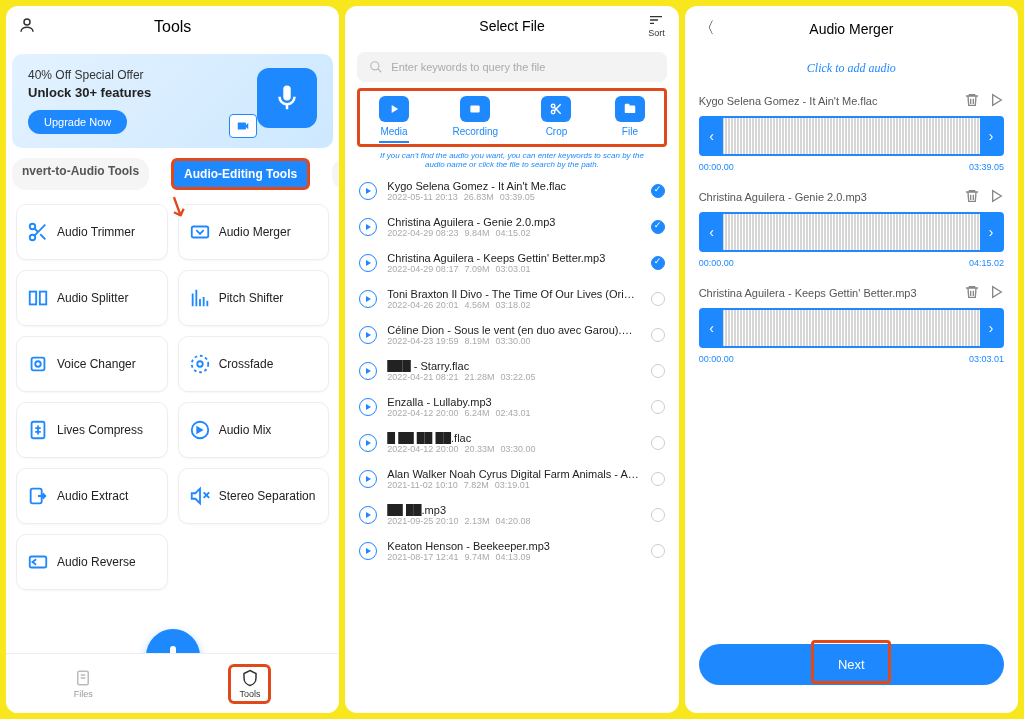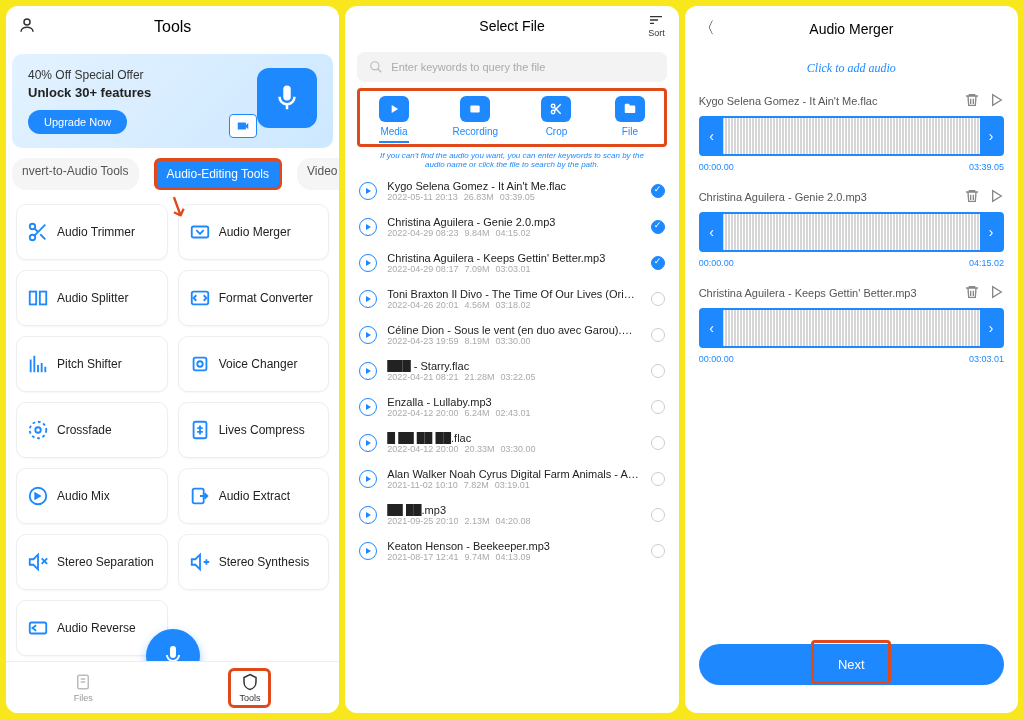--- a/index.html
+++ b/index.html
@@ -9,31 +9,31 @@
 
 .hdr1 { display: flex; align-items: center; padding: 10px 12px; }
 .hdr1 .title { flex: 1; text-align: center; font-size: 16px; font-weight: 500; }
 .profile-icon { width: 18px; }
 .banner { background: linear-gradient(135deg, #e3f2ff, #cde8ff); margin: 6px; border-radius: 10px; padding: 14px 16px; position: relative; overflow: hidden; }
 .banner-title { font-size: 12px; color: #333; }
 .banner-sub { font-size: 13px; font-weight: 600; color: #222; margin: 3px 0 10px; }
 .upgrade-btn { background: #1e88ff; color: #fff; border: none; border-radius: 20px; padding: 6px 16px; font-size: 11px; }
 .banner-art { position: absolute; right: 16px; top: 14px; width: 60px; height: 60px; background: #1e88ff; border-radius: 12px; display: flex; align-items: center; justify-content: center; }
 .banner-art2 { position: absolute; right: 76px; bottom: 10px; width: 28px; height: 24px; background: #fff; border-radius: 4px; border:1px solid #1e88ff; display:flex; align-items:center; justify-content:center; }
-.tabs1 { display: flex; gap: 15px; padding: 4px 6px; overflow: hidden; position: relative; }
+.tabs1 { display: flex; gap: 22px; padding: 4px 6px; overflow: hidden; position: relative; font-weight: bold; }
 .tab1 { padding: 6px 10px; font-size: 12px; white-space: nowrap; color: #555; background: #f5f5f5; border-radius: 14px; }
 .tab1.active { background: #1e88ff; color: #fff; }
 .hl { border: 3px solid #e04a1b; border-radius: 6px; }
 .arrow1 { position: absolute; top: 183px; left: 160px; font-size: 28px; color: #e04a1b; transform: rotate(25deg); z-index: 5; }
 .tools-grid { padding: 10px; display: grid; grid-template-columns: 1fr 1fr; gap: 10px; }
 .tool-card { background: #fff; border: 1px solid #eee; border-radius: 10px; padding: 16px 10px; display: flex; align-items: center; gap: 8px; font-size: 12px; color: #222; box-shadow: 0 1px 2px rgba(0,0,0,0.04); }
 .tool-icon { width: 22px; height: 22px; display: flex; align-items: center; justify-content: center; }
 .tool-icon svg { width: 22px; height: 22px; }
 .mic-float { position: absolute; bottom: 30px; left: 50%; transform: translateX(-50%); width: 54px; height: 54px; border-radius: 50%; background: #1e88ff; display: flex; align-items: center; justify-content: center; box-shadow: 0 4px 10px rgba(30,136,255,0.4); }
-.bnav { position: absolute; bottom: 0; left: 0; right: 0; height: 52px; background: #fff; border-top: 1px solid #eee; display: flex; justify-content: space-around; align-items: center; }
+.bnav { position: absolute; bottom: 0; left: 0; right: 0; height: 60px; background: #fff; border-top: 1px solid #eee; display: flex; justify-content: space-around; align-items: center; }
 .bnav-item { text-align: center; font-size: 9px; color: #999; }
 .bnav-item.active { color: #333; }
 
 
 .hdr2 { text-align: center; padding: 12px; font-size: 14px; font-weight: 500; position: relative; }
 .sort-icon { position: absolute; right: 14px; top: 8px; font-size: 9px; color: #333; text-align: center; }
 .search2 { margin: 6px 12px; background: #f3f3f3; border-radius: 8px; padding: 8px 12px; display: flex; align-items: center; gap: 8px; font-size: 11px; color: #aaa; }
 .tabset2 { display: flex; justify-content: space-around; padding: 8px 12px 4px; position: relative; }
 .tabset2 .hl-box { position: absolute; inset: 0 12px; border: 3px solid #e04a1b; border-radius: 4px; pointer-events: none; }
 .tab2 { text-align: center; font-size: 10px; color: #1e88ff; }
@@ -129,29 +129,20 @@
           <svg viewBox="0 0 24 24" fill="none" stroke="#1e88ff" stroke-width="2">
             <rect x="3" y="5" width="7" height="14"></rect>
             <rect x="14" y="5" width="7" height="14"></rect>
           </svg>
         </span>
         <span>Audio Splitter</span>
       </div>
     <div class="tool-card">
         <span class="tool-icon">
           <svg viewBox="0 0 24 24" fill="none" stroke="#1e88ff" stroke-width="2">
-            <rect x="3" y="5" width="18" height="14" rx="2"></rect>
-            <path d="M8 9l-3 3 3 3M16 9l3 3-3 3"></path>
-          </svg>
-        </span>
-        <span>Format Converter</span>
-      </div>
-    <div class="tool-card">
-        <span class="tool-icon">
-          <svg viewBox="0 0 24 24" fill="none" stroke="#1e88ff" stroke-width="2">
             <path d="M4 21V7M8 21V3M12 21v-8M16 21V11M20 21v-6"></path>
           </svg>
         </span>
         <span>Pitch Shifter</span>
       </div>
     <div class="tool-card">
         <span class="tool-icon">
           <svg viewBox="0 0 24 24" fill="none" stroke="#1e88ff" stroke-width="2">
             <rect x="5" y="5" width="14" height="14" rx="2"></rect>
             <circle cx="12" cy="12" r="3"></circle>
@@ -197,29 +188,20 @@
       </div>
     <div class="tool-card">
         <span class="tool-icon">
           <svg viewBox="0 0 24 24" fill="none" stroke="#1e88ff" stroke-width="2">
             <path d="M3 9v6h4l5 5V4L7 9H3z"></path>
             <line x1="16" y1="8" x2="22" y2="14"></line>
             <line x1="22" y1="8" x2="16" y2="14"></line>
           </svg>
         </span>
         <span>Stereo Separation</span>
-      </div>
-    <div class="tool-card">
-        <span class="tool-icon">
-          <svg viewBox="0 0 24 24" fill="none" stroke="#1e88ff" stroke-width="2">
-            <path d="M3 9v6h4l5 5V4L7 9H3z"></path>
-            <path d="M16 12h6m-3-3v6"></path>
-          </svg>
-        </span>
-        <span>Stereo Synthesis</span>
       </div>
     <div class="tool-card">
         <span class="tool-icon">
           <svg viewBox="0 0 24 24" fill="none" stroke="#1e88ff" stroke-width="2">
             <rect x="3" y="6" width="18" height="12" rx="2"></rect>
             <path d="M10 9l-4 3 4 3"></path>
           </svg>
         </span>
         <span>Audio Reverse</span>
       </div>

